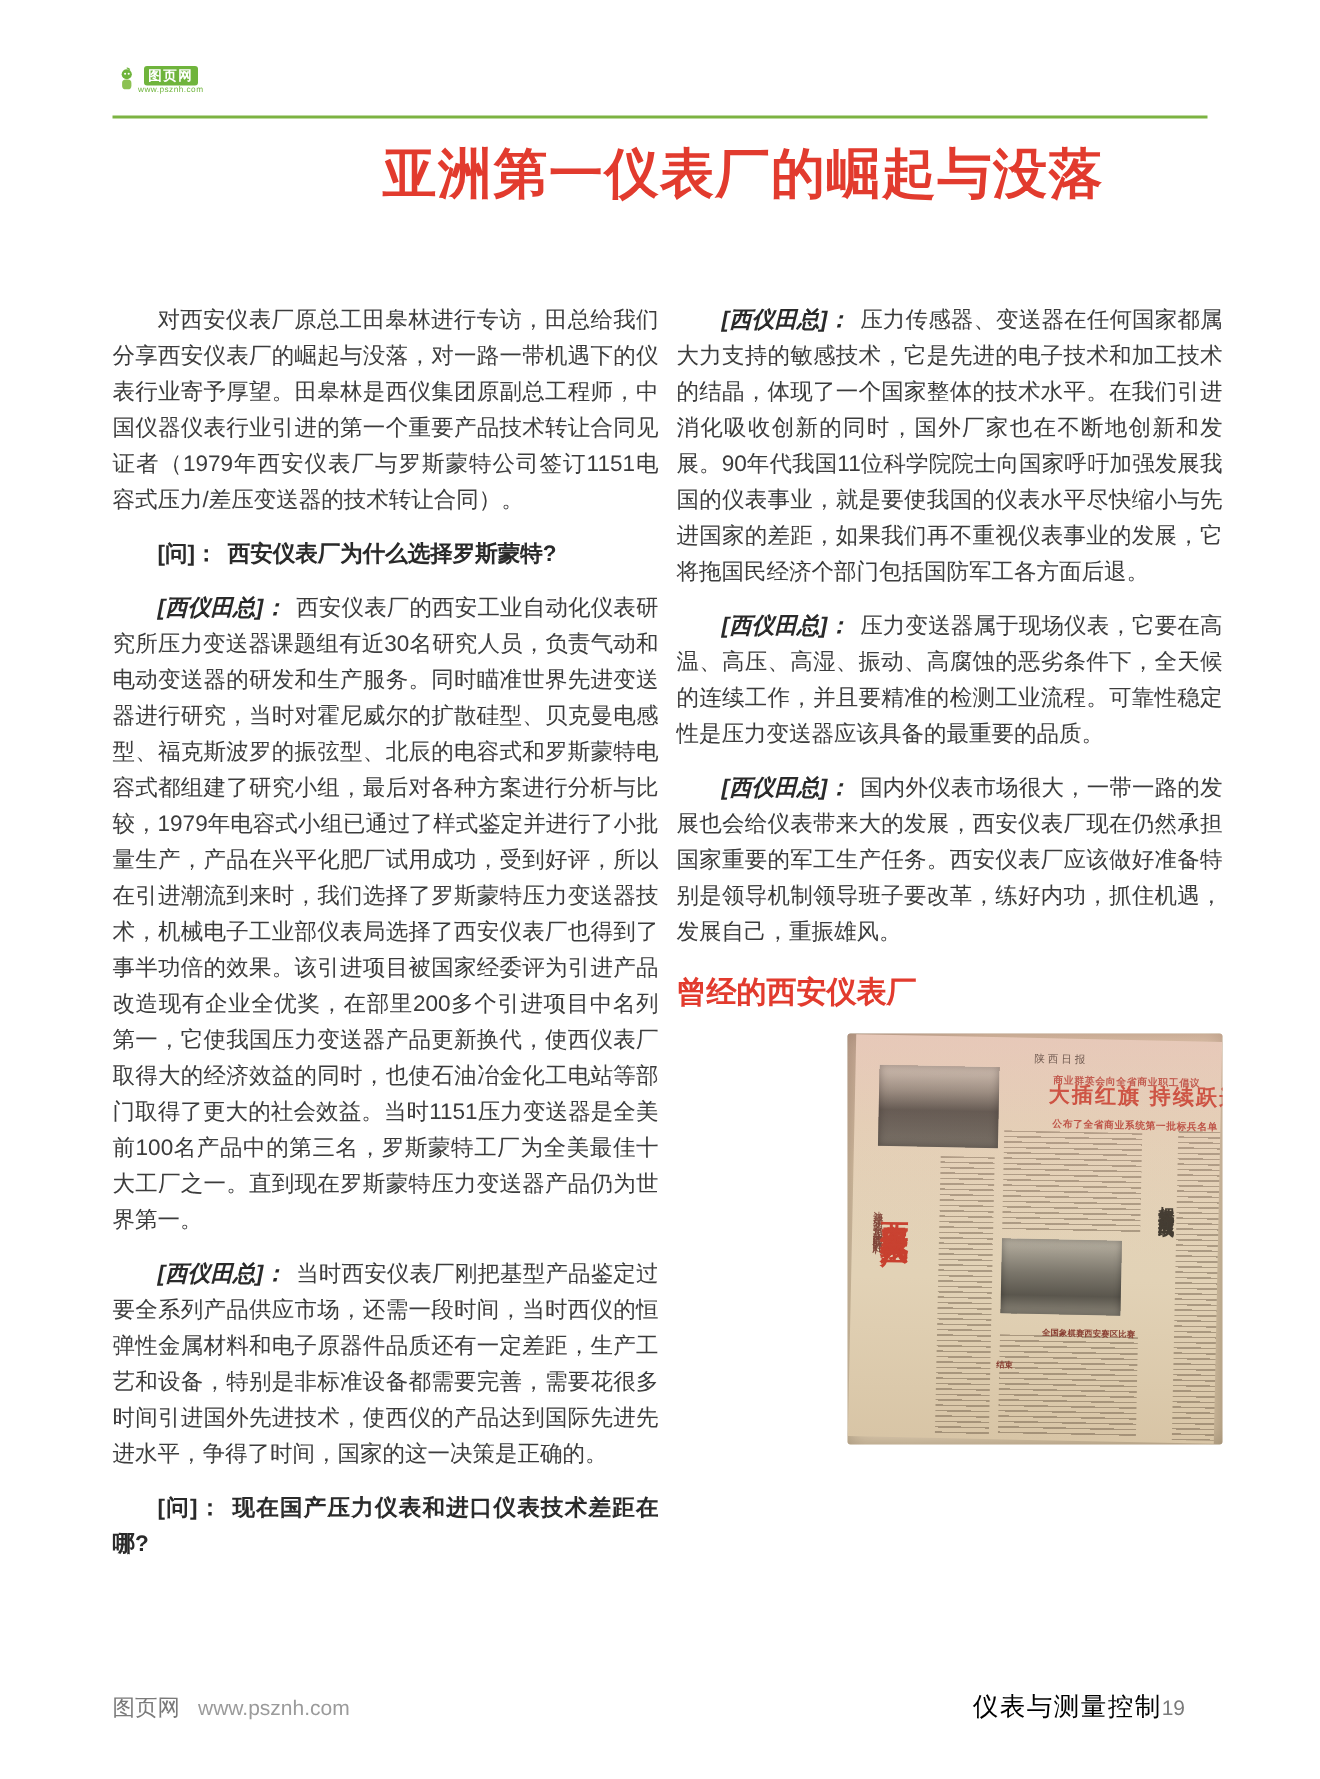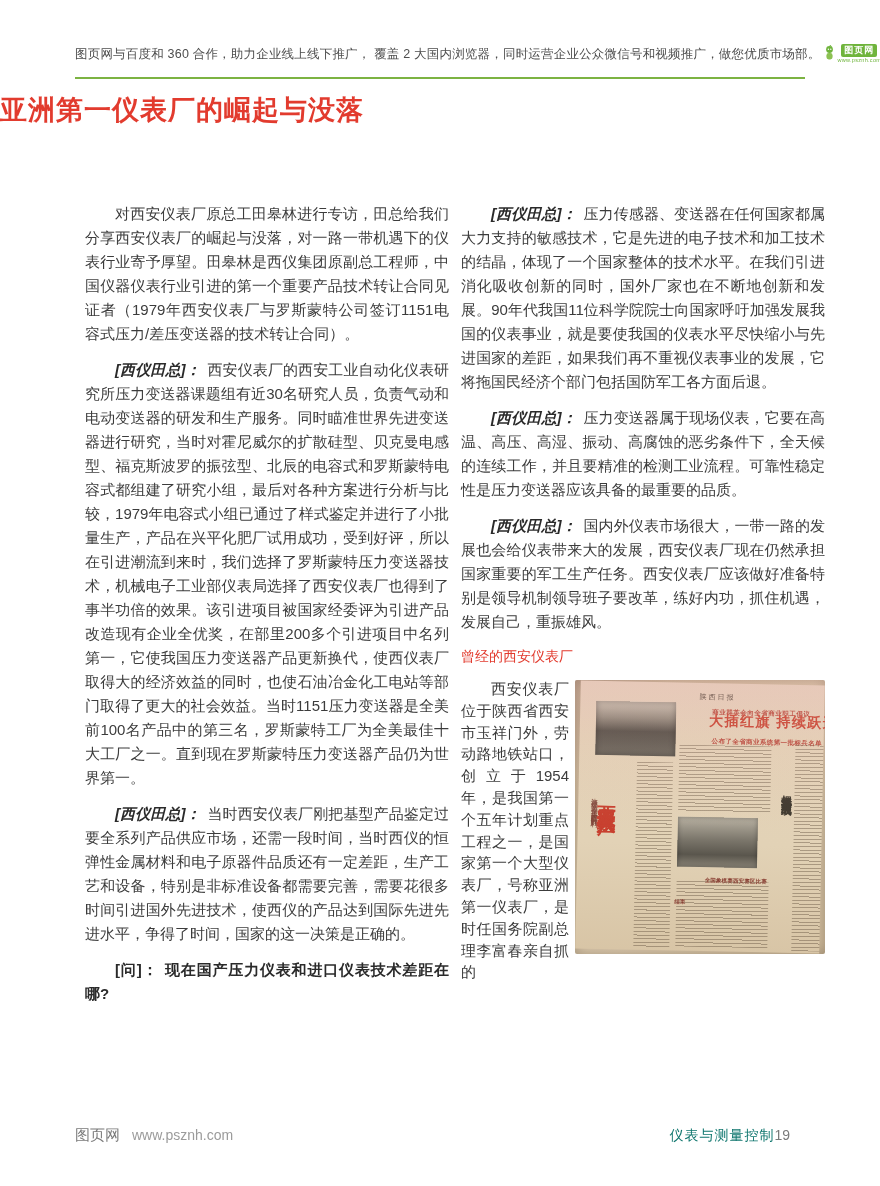--- a/index.html
+++ b/index.html
@@ -12,35 +12,35 @@
   .banner-text{flex:0 1 auto;}
   .banner-logo{display:inline-flex;align-items:flex-start;margin-left:3px;}
   .mascot{width:13px;height:17px;margin-right:1px;position:relative;top:1px;}
   .logo-box{display:flex;flex-direction:column;align-items:center;}
   .logo-badge{background:#6fb43c;color:#fff;font-size:9px;font-weight:700;line-height:11px;
               padding:1px 3px;border-radius:2px;letter-spacing:1px;}
   .logo-url{font-size:5.5px;color:#6fb43c;line-height:7px;letter-spacing:.3px;}
   .banner-line{position:absolute;left:75px;top:77px;width:730px;height:2px;background:#7cb342;}
 
   
-  .title{position:absolute;left:0;top:92px;width:736px;text-align:left;
-         font-size:27px;font-weight:800;color:#e23b2e;letter-spacing:1px;}
+  .title{position:absolute;left:0;top:92px;width:736px;text-align:right;
+         font-size:36px;font-weight:800;color:#e23b2e;letter-spacing:1px;}
   .subtitle{position:absolute;right:118px;top:158px;font-family:"Liberation Serif","DejaVu Serif",serif;
             font-size:15px;font-weight:700;color:#1f1f1f;letter-spacing:4px;}
 
   
-  .main{position:absolute;left:85px;top:202px;width:740px;display:flex;gap:12px;}
+  .main{position:absolute;left:75px;top:202px;width:740px;display:flex;gap:12px;}
   .col{width:364px;}
   .para{margin:0 0 12px 0;text-indent:2em;text-align:justify;
         font-size:15px;line-height:24px;color:#3c3c3c;}
   .para.q{font-weight:700;color:#2a2a2a;}
   .lbl{margin-right:.45em;}
   .a .lbl{font-weight:700;color:#2a2a2a;font-style:italic;}
 
-  .section-heading{margin:14px 0 12px 0;font-size:14px;font-weight:400;color:#e23b2e;}
+  .section-heading{margin:14px 0 12px 0;font-size:20px;font-weight:700;color:#e23b2e;}
 
   
   .history{line-height:21.8px;font-size:15px;}
 
   .news-photo{float:right;width:250px;height:274px;margin:2px 0 0 6px;position:relative;
               background:linear-gradient(135deg,#b3a089 0%,#d3bfa2 18%,#dccaae 60%,#cdb99b 100%);
               border-radius:2px;overflow:hidden;box-shadow:inset 0 0 14px rgba(60,45,25,.35);}
   .paper{position:absolute;left:3px;top:3px;right:3px;bottom:3px;transform:rotate(1.2deg);
          background:linear-gradient(180deg,#e6d2c0 0%,#e4d3b9 22%,#e2d2b6 60%,#d8c5a6 100%);}
   .np-masthead{position:absolute;left:0;top:4px;width:100%;text-align:center;
@@ -67,30 +67,29 @@
   .np-colC{left:100px;top:198px;width:92px;height:66px;}
   .np-colD{left:216px;top:60px;width:28px;height:206px;}
   .np-tint{position:absolute;left:0;top:0;right:0;bottom:0;
            background:linear-gradient(180deg,rgba(233,176,166,.28) 0%,rgba(233,176,166,.08) 30%,rgba(0,0,0,0) 55%);pointer-events:none;}
 
   
   .footer{position:absolute;left:75px;top:1126px;width:715px;display:flex;align-items:baseline;}
   .f-site{font-size:15px;color:#7a7a7a;}
   .f-url{font-size:14px;color:#9b9b9b;margin-left:12px;}
   .f-spacer{flex:1;}
-  .f-journal{font-size:14px;color:#0f766e;letter-spacing:1px;}
+  .f-journal{font-size:17px;color:#000000;letter-spacing:1px;}
   .f-page{font-size:14px;color:#7a7a7a;}
 </style>
 </head>
 <body>
 
 <div class="page">
 
   <div class="banner">
-    <span class="banner-text">图页网与百度和 360 合作，助力企业线上线下推广， 覆盖 2 大国内浏览器，同时运营企业公众微信号和视频推广，做您优质市场部。</span>
     <span class="banner-logo">
       <svg class="mascot" viewBox="0 0 13 17" xmlns="http://www.w3.org/2000/svg">
         <circle cx="6.5" cy="4.5" r="3.4" fill="#6fb43c"></circle>
         <rect x="3.4" y="8" width="6.2" height="6.5" rx="2.4" fill="#8cc152"></rect>
         <line x1="6.5" y1="0" x2="8.5" y2="1.4" stroke="#6fb43c" stroke-width="1"></line>
         <circle cx="5.4" cy="4.2" r="0.7" fill="#ffffff"></circle>
           <circle cx="7.8" cy="4.2" r="0.7" fill="#ffffff"></circle>
       </svg>
       <span class="logo-box">
         <span class="logo-badge">图页网</span>
@@ -100,20 +99,21 @@
   </div>
   <div class="banner-line"></div>
 
   <div class="title">亚洲第一仪表厂的崛起与没落</div>
 
   <div class="main">
 
     <div class="col">
       <p class="para"><span>对西安仪表厂原总工田皋林进行专访，田总给我们分享西安仪表厂的崛起与没落，对一路一带机遇下的仪表行业寄予厚望。田皋林是西仪集团原副总工程师，中国仪器仪表行业引进的第一个重要产品技术转让合同见证者（1979年西安仪表厂与罗斯蒙特公司签订1151电容式压力/差压变送器的技术转让合同）。</span></p>
 
+      <p class="para q"><span class="lbl">[问]：</span><span>西安仪表厂为什么选择罗斯蒙特?</span></p>
 
       <p class="para a"><span class="lbl">[西仪田总]：</span><span>西安仪表厂的西安工业自动化仪表研究所压力变送器课题组有近30名研究人员，负责气动和电动变送器的研发和生产服务。同时瞄准世界先进变送器进行研究，当时对霍尼威尔的扩散硅型、贝克曼电感型、福克斯波罗的振弦型、北辰的电容式和罗斯蒙特电容式都组建了研究小组，最后对各种方案进行分析与比较，1979年电容式小组已通过了样式鉴定并进行了小批量生产，产品在兴平化肥厂试用成功，受到好评，所以在引进潮流到来时，我们选择了罗斯蒙特压力变送器技术，机械电子工业部仪表局选择了西安仪表厂也得到了事半功倍的效果。该引进项目被国家经委评为引进产品改造现有企业全优奖，在部里200多个引进项目中名列第一，它使我国压力变送器产品更新换代，使西仪表厂取得大的经济效益的同时，也使石油冶金化工电站等部门取得了更大的社会效益。当时1151压力变送器是全美前100名产品中的第三名，罗斯蒙特工厂为全美最佳十大工厂之一。直到现在罗斯蒙特压力变送器产品仍为世界第一。</span></p>
 
 
       <p class="para a"><span class="lbl">[西仪田总]：</span><span>当时西安仪表厂刚把基型产品鉴定过要全系列产品供应市场，还需一段时间，当时西仪的恒弹性金属材料和电子原器件品质还有一定差距，生产工艺和设备，特别是非标准设备都需要完善，需要花很多时间引进国外先进技术，使西仪的产品达到国际先进先进水平，争得了时间，国家的这一决策是正确的。</span></p>
 
       <p class="para q"><span class="lbl">[问]：</span><span>现在国产压力仪表和进口仪表技术差距在哪?</span></p>
     </div>
 
     <div class="col">
@@ -140,21 +140,20 @@
             <div class="np-col np-colC"></div>
             <div class="np-col np-colD"></div>
             <div class="np-vert-small">边基建 边装备 边生产的建厂方针的胜利</div>
             <div class="np-vert-main">西安仪表厂正式投入生产</div>
             <div class="np-vert-right">把红旗插遍全省商业战线</div>
             <div class="np-photo2"></div>
             <div class="np-caption">全国象棋赛西安赛区比赛结束</div>
           </div>
           <div class="np-tint"></div>
         </div>
-        <span>西安仪表厂位于陕西省西安市玉祥门外，劳动路地铁站口，创立于1954年，是我国第一个五年计划重点工程之一，是国家第一个大型仪表厂，号称亚洲第一仪表厂，是时任国务院副总理李富春亲自抓的</span>
       </div>
     </div>
 
   </div>
 
   <div class="footer">
     <span class="f-site">图页网</span>
     <span class="f-url">www.psznh.com</span>
     <span class="f-spacer"></span>
     <span class="f-journal">仪表与测量控制</span>

